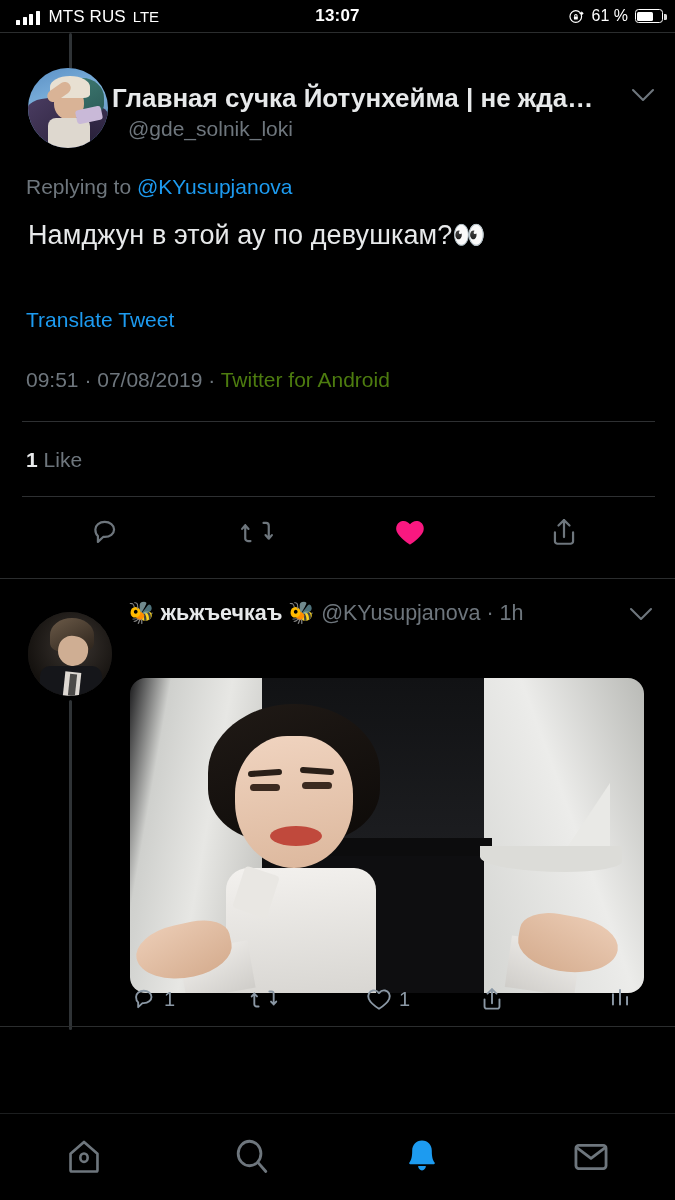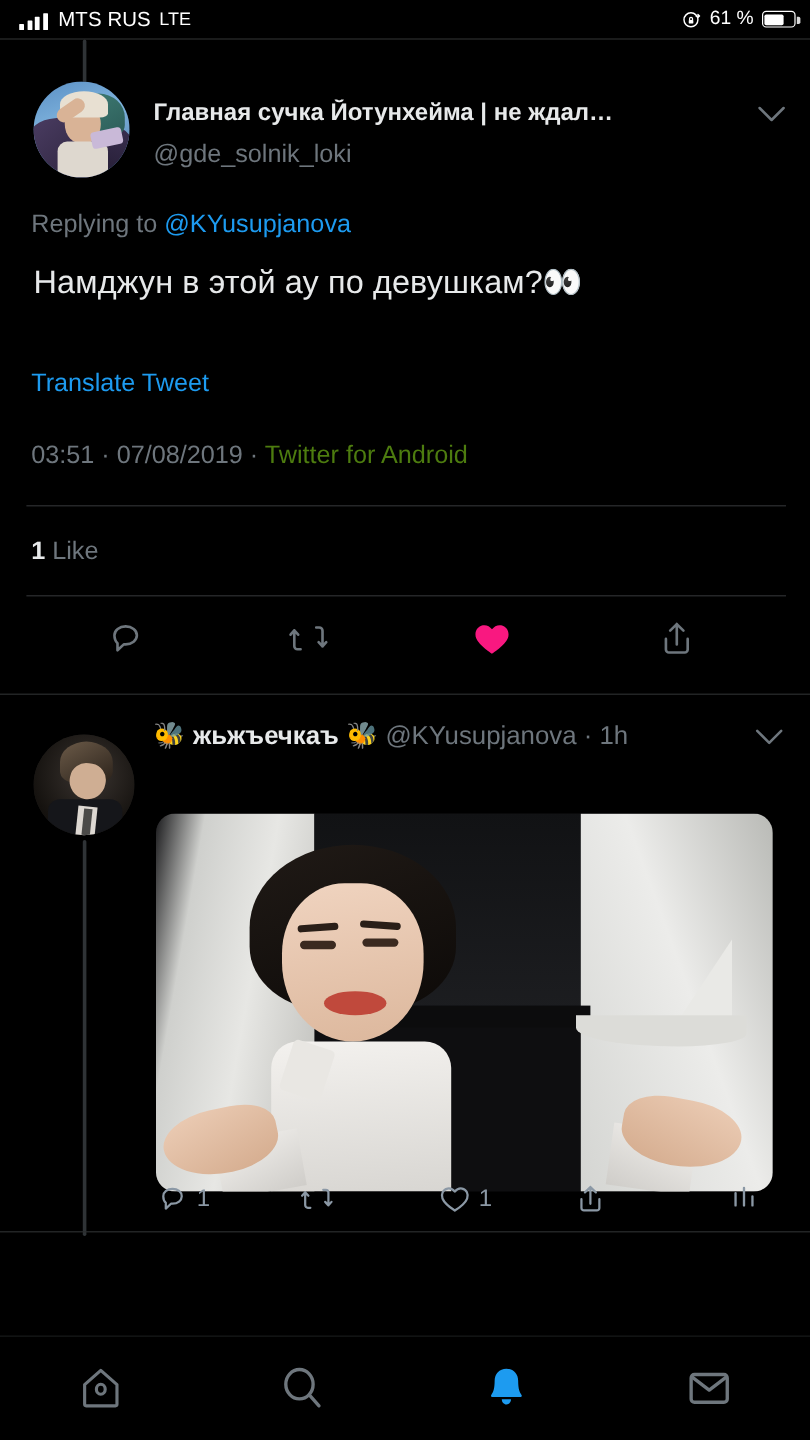--- a/index.html
+++ b/index.html
@@ -60,22 +60,22 @@
   .t1-avatar .hairtop { position:absolute; left:22px; top:8px; width:40px; height:22px;
     background:#e8e0d2; border-radius:60% 60% 20% 20%; }
   .t1-avatar .torso { position:absolute; left:20px; bottom:0; width:42px; height:30px;
     background:#ded8cf; border-radius:8px 8px 0 0; }
   .t1-avatar .badge { position:absolute; right:6px; top:40px; width:26px; height:14px;
     background:#c9b9d8; border-radius:3px; transform:rotate(-12deg); }
   .t1-avatar .arm { position:absolute; left:18px; top:18px; width:26px; height:12px;
     background:#d9b396; border-radius:6px; transform:rotate(-35deg); }
 
   .t1-name {
-    position:absolute; left:128px; top:83px; width:490px;
-    font-size:20px; color:#e7e9ea; font-weight:bold;
+    position:absolute; left:112px; top:83px; width:490px;
+    font-size:26px; color:#e7e9ea; font-weight:bold;
     white-space:nowrap; overflow:hidden; text-overflow:ellipsis;
   }
   .t1-handle { position:absolute; left:128px; top:117px; font-size:21px; color:#6e767d; }
   .chev-1 { position:absolute; right:20px; top:88px; width:24px; height:14px; }
 
   .replying-1 { position:absolute; left:26px; top:175px; font-size:21px; color:#6e767d; }
   .replying-1 a { color:#1d9bf0; text-decoration:none; }
 
   .t1-text {
     position:absolute; left:28px; top:218px; width:625px;
@@ -188,20 +188,21 @@
     <div class="sb-left">
       <span class="signal">
         <i></i>
           <i></i>
           <i></i>
           <i></i>
       </span>
       <span class="carrier">MTS RUS</span>
       <span class="lte">LTE</span>
     </div>
+    <div class="sb-time">13:07</div>
     <div class="sb-right">
       <svg class="lock-ico" viewBox="0 0 24 24">
         <circle cx="11" cy="12" r="8.2" fill="none" stroke="#fff" stroke-width="1.7"></circle>
         <path d="M9.4 12.4v-1.6a1.7 1.7 0 013.4 0v1.6" fill="none" stroke="#fff" stroke-width="1.5"></path>
         <rect x="8.4" y="12.1" width="5.4" height="4.3" rx="1" fill="#fff"></rect>
         <path d="M17 7.6h3.6M19.2 5.8l1.9 1.8-1.9 1.8" fill="none" stroke="#fff" stroke-width="1.6" stroke-linecap="round" stroke-linejoin="round"></path>
       </svg>
       <span class="batt-pct">61 %</span>
       <span class="battery">
           <span class="fill"></span>
@@ -232,21 +233,21 @@
 
   <div class="replying-1">
     <span>Replying to </span><a href="#">@KYusupjanova</a>
   </div>
 
   <div class="t1-text">Намджун в этой ау по девушкам?👀</div>
 
   <div class="translate">Translate Tweet</div>
 
   <div class="meta-1">
-    <span>03:51</span><span> · </span><span>07/08/2019</span><span> · </span><span class="src">Twitter for Android</span>
+    <span>09:51</span><span> · </span><span>07/08/2019</span><span> · </span><span class="src">Twitter for Android</span>
   </div>
 
   <div class="divider-inset" style="top:421px;"></div>
 
   <div class="likecount">
     <b>1</b>
     <span>Like</span>
   </div>
 
   <div class="divider-inset" style="top:496px;"></div>

